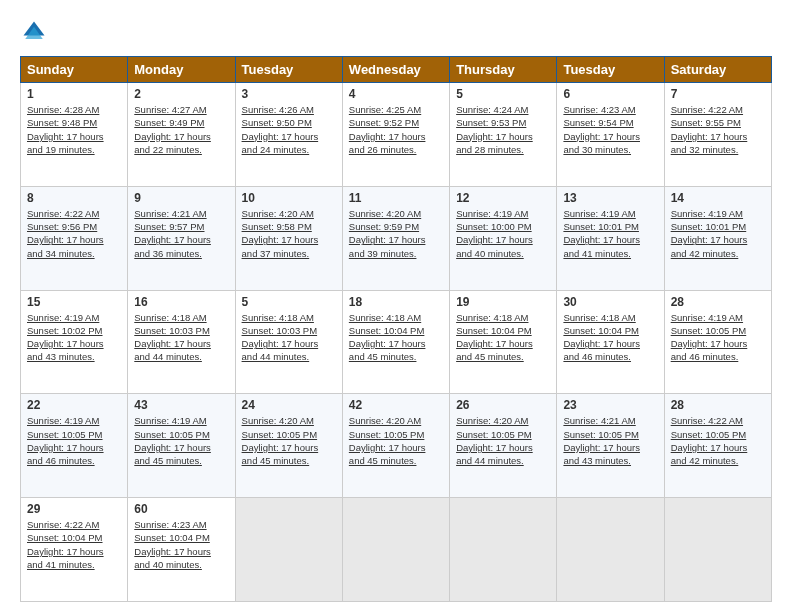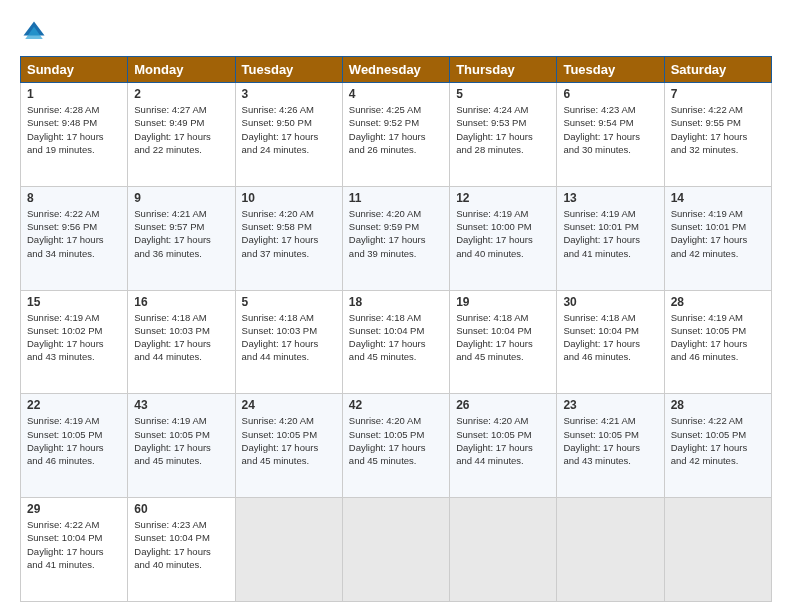--- a/index.html
+++ b/index.html
@@ -80,20 +80,21 @@
       background: #f5f8fc;
     }
     .day-number {
       font-size: 12px;
       font-weight: bold;
       display: block;
       margin-bottom: 2px;
     }
     .day-cell-content {
       line-height: 1.4;
+      text-decoration: underline;
     }
     .week-row td {
       height: 78px;
     }
     .last-row td {
       height: 72px;
     }
   </style>
 </head>
 <body>

